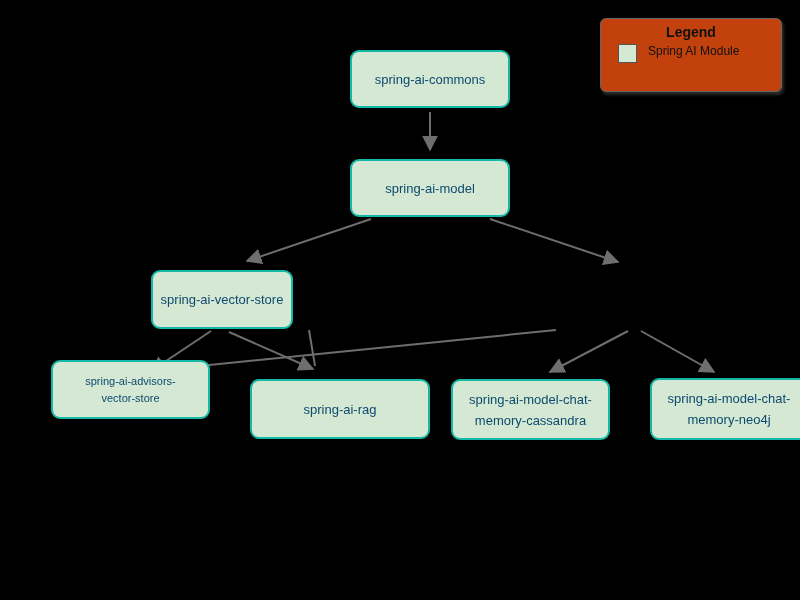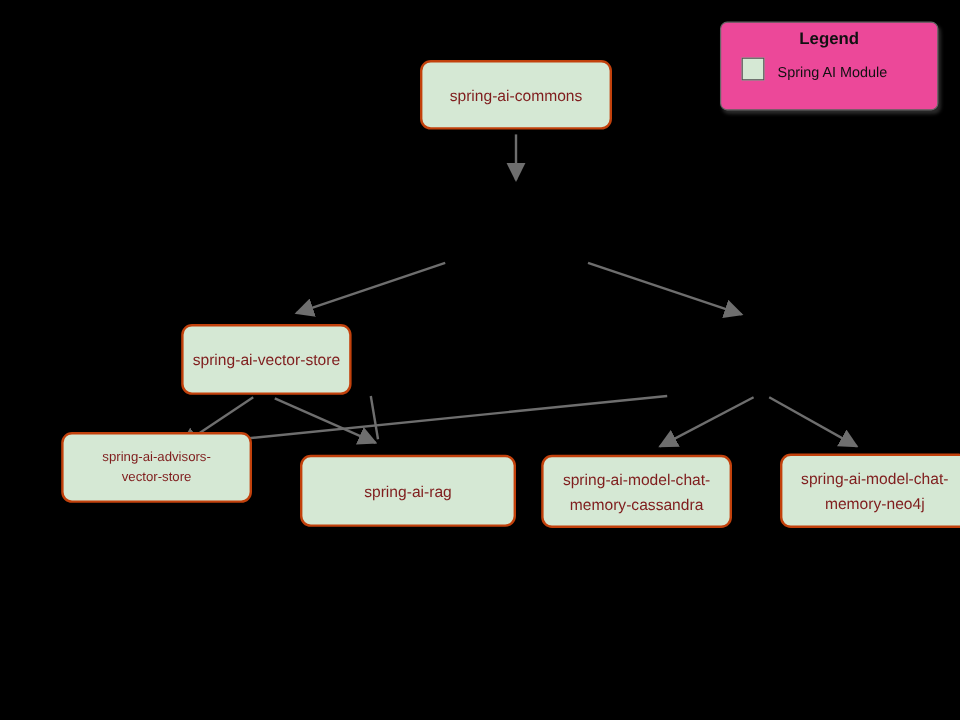--- a/index.html
+++ b/index.html
@@ -4,33 +4,33 @@
 <title>Diagram</title>
 <style>
   html,body{margin:0;padding:0;background:#000;}
   .stage{
     position:relative;width:800px;height:600px;background:#000000;
     overflow:hidden;font-family:"Liberation Sans",sans-serif;
   }
   svg.edges{position:absolute;left:0;top:0;width:800px;height:600px;}
   .node{
     position:absolute;box-sizing:border-box;
-    background:#d5e8d4;border:2px solid #c2410c;border-radius:9px;
+    background:#d5e8d4;border:2px solid #14b8a6;border-radius:9px;
     display:flex;flex-direction:column;align-items:center;justify-content:center;
-    color:#7f1d1d;font-size:13px;line-height:21px;text-align:center;
+    color:#0c4a6e;font-size:13px;line-height:21px;text-align:center;
   }
   .node.small{font-size:11px;line-height:17px;}
   .legend{
     position:absolute;left:600px;top:18px;width:182px;height:74px;box-sizing:border-box;
-    background:#ec4899;border:1px solid #666666;border-radius:6px;
+    background:#c2410c;border:1px solid #666666;border-radius:6px;
     box-shadow:2px 3px 3px rgba(120,120,120,0.35);
     padding:5px 10px 4px 10px;color:#111111;
   }
   .legend-title{font-size:14px;font-weight:bold;text-align:center;margin-bottom:4px;}
-  .legend-row{display:flex;align-items:flex-end;gap:11px;height:23px;font-size:12px;}
+  .legend-row{display:flex;align-items:flex-start;gap:11px;height:23px;font-size:12px;}
   .swatch{
     width:19px;height:19px;box-sizing:border-box;flex:0 0 auto;margin-left:7px;
     background:#d5e8d4;border:1px solid #555555;
   }
   .dep-arrow{flex:0 0 auto;margin-left:5px;width:28px;height:12px;}
 </style>
 </head>
 <body>
 
 <div class="stage">
@@ -51,20 +51,23 @@
       <line x1="556" y1="330" x2="160" y2="370" marker-end="url(#ah)"></line>
       <line x1="628" y1="331" x2="550" y2="372" marker-end="url(#ah)"></line>
       <line x1="641" y1="331" x2="714" y2="372" marker-end="url(#ah)"></line>
     </g>
   </svg>
 
   <div class="node" style="left:350px;top:50px;width:160px;height:58px">
     <span>spring-ai-commons</span>
   </div>
 
+  <div class="node" style="left:350px;top:159px;width:160px;height:58px">
+    <span>spring-ai-model</span>
+  </div>
 
   <div class="node" style="left:151px;top:270px;width:142px;height:59px">
     <span>spring-ai-vector-store</span>
   </div>
 
 
   <div class="node small" style="left:51px;top:360px;width:159px;height:59px">
     <span>spring-ai-advisors-</span>
     <span>vector-store</span>
   </div>

